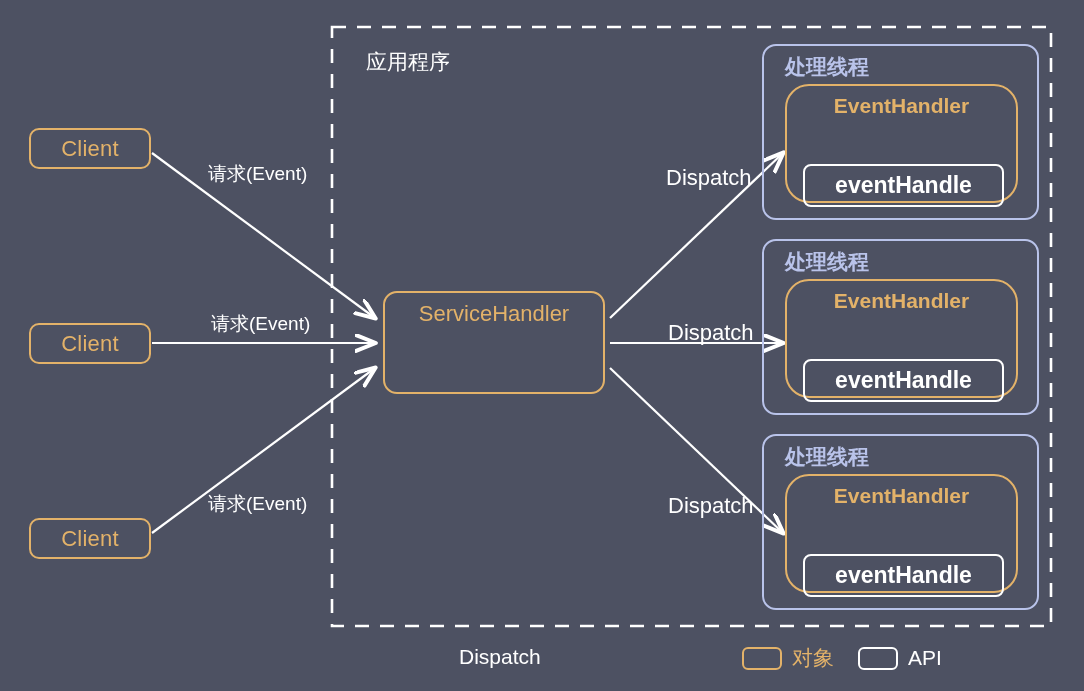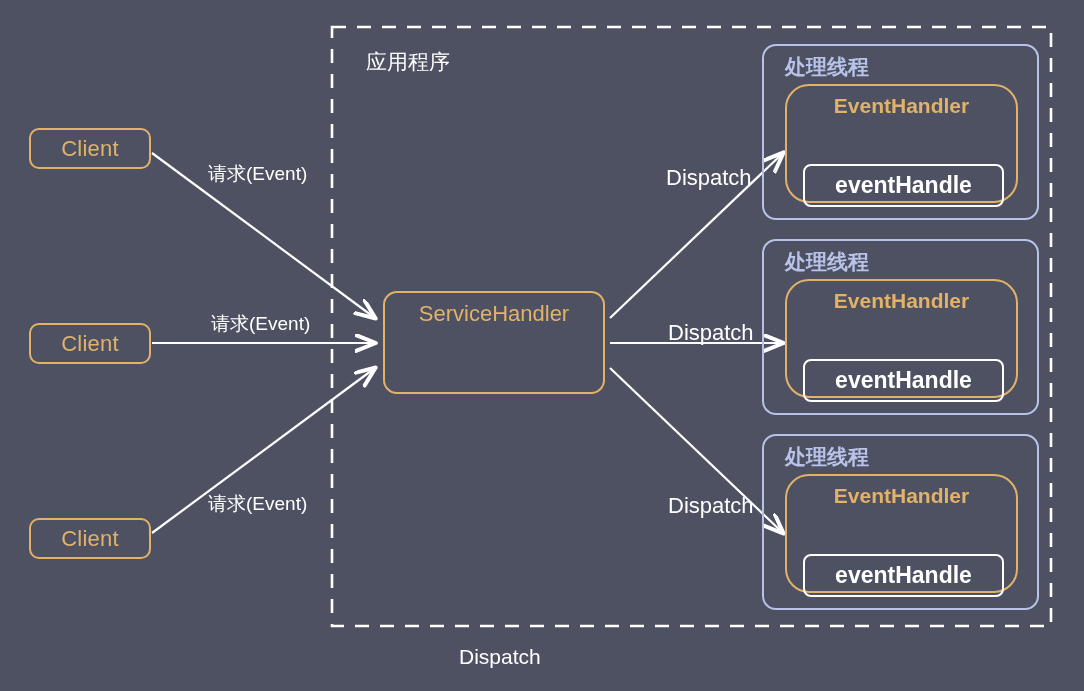--- a/index.html
+++ b/index.html
@@ -231,14 +231,20 @@
     <div class="box obj-box handler">
       <div class="h-title">EventHandler</div>
       <div class="box api-box inner">
         <span>eventHandle</span>
       </div>
     </div>
   </div>
 
   <div class="label label-reactor" style="left:459px; top:645px;">Dispatch</div>
 
+  <div id="legend">
+    <span class="swatch sw-obj"></span>
+    <span class="lg-obj-text">对象</span>
+    <span class="swatch sw-api"></span>
+    <span class="lg-api-text">API</span>
+  </div>
 
 </div>
 
 </body></html>

